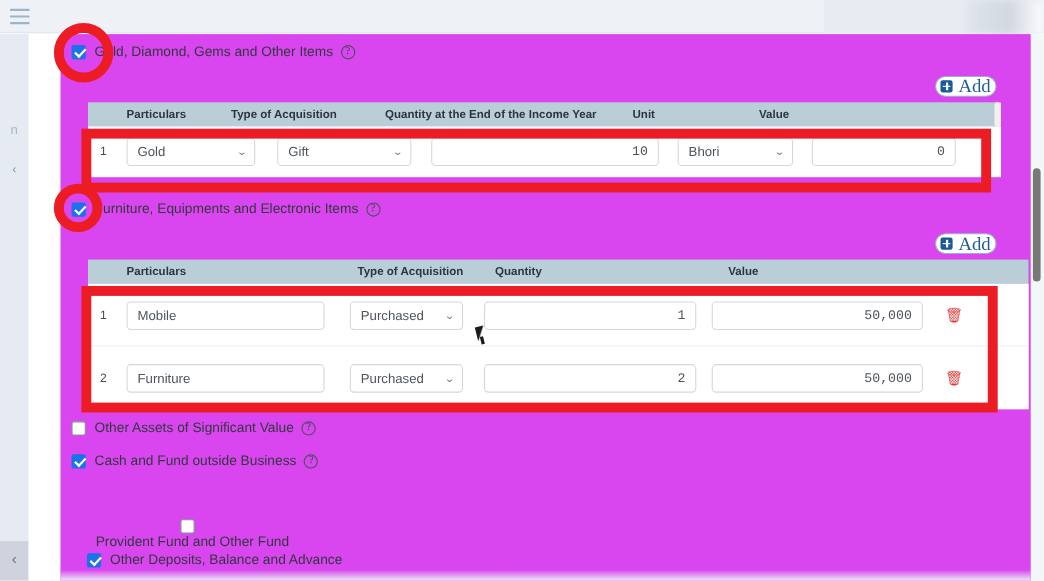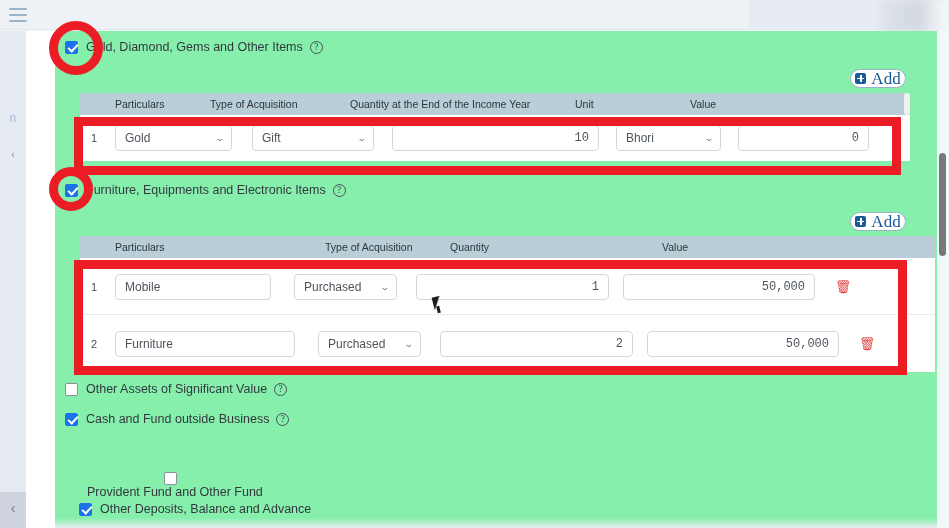--- a/index.html
+++ b/index.html
@@ -78,21 +78,21 @@
   .rail-white {
     position: absolute; left: 26px; top: 31px;
     width: 29px; height: 497px;
     background: #ffffff;
   }
 
   
   .content {
     position: absolute; left: 55px; top: 31px;
     width: 882px; height: 497px;
-    background: #86efac;
+    background: #d946ef;
     overflow: hidden;
   }
 
   .chk-row {
     position: absolute;
     display: flex; align-items: center;
     white-space: nowrap;
   }
   .cbox {
     width: 13px; height: 13px;
@@ -159,21 +159,21 @@
 
   
   .tbl { position: absolute; }
   .tbl-head {
     display: flex; align-items: center;
     background: #b9ced6;
     height: 22px;
   }
   .tbl-head .th {
     font-size: 10.5px;
-    font-weight: normal;
+    font-weight: bold;
     color: #2c3540;
     padding-left: 0;
   }
   .tbl-body { background: #ffffff; }
   .trow {
     display: flex; align-items: center;
     background: #ffffff;
     position: relative;
   }
   .rowno {
@@ -349,21 +349,21 @@
       <div class="tbl-head">
         <div class="th" style="width:245px; padding-left:35px;">Particulars</div>
         <div class="th" style="width:125px;">Type of Acquisition</div>
         <div class="th" style="width:212px;">Quantity</div>
         <div class="th" style="width:180px;">Value</div>
       </div>
       <div class="tbl-body">
 
         <div class="trow" style="height:57px;">
           <div class="rowno" style="width:35px; padding-left:11px;">1</div>
-          <div class="fld" style="width:156px;">Mobile</div>
+          <div class="fld" style="width:180px;">Mobile</div>
           <div class="sel" style="width:103px; margin-left:23px;">
             <span>Purchased</span>
             <span class="caret">⌄</span>
           </div>
           <div class="fld num" style="width:193px; margin-left:19px;">1</div>
           <div class="fld num" style="width:192px; margin-left:14px;">50,000</div>
           <div class="trash" style="margin-left:20px;">🗑</div>
           <div class="rowsep"></div>
         </div>
 

